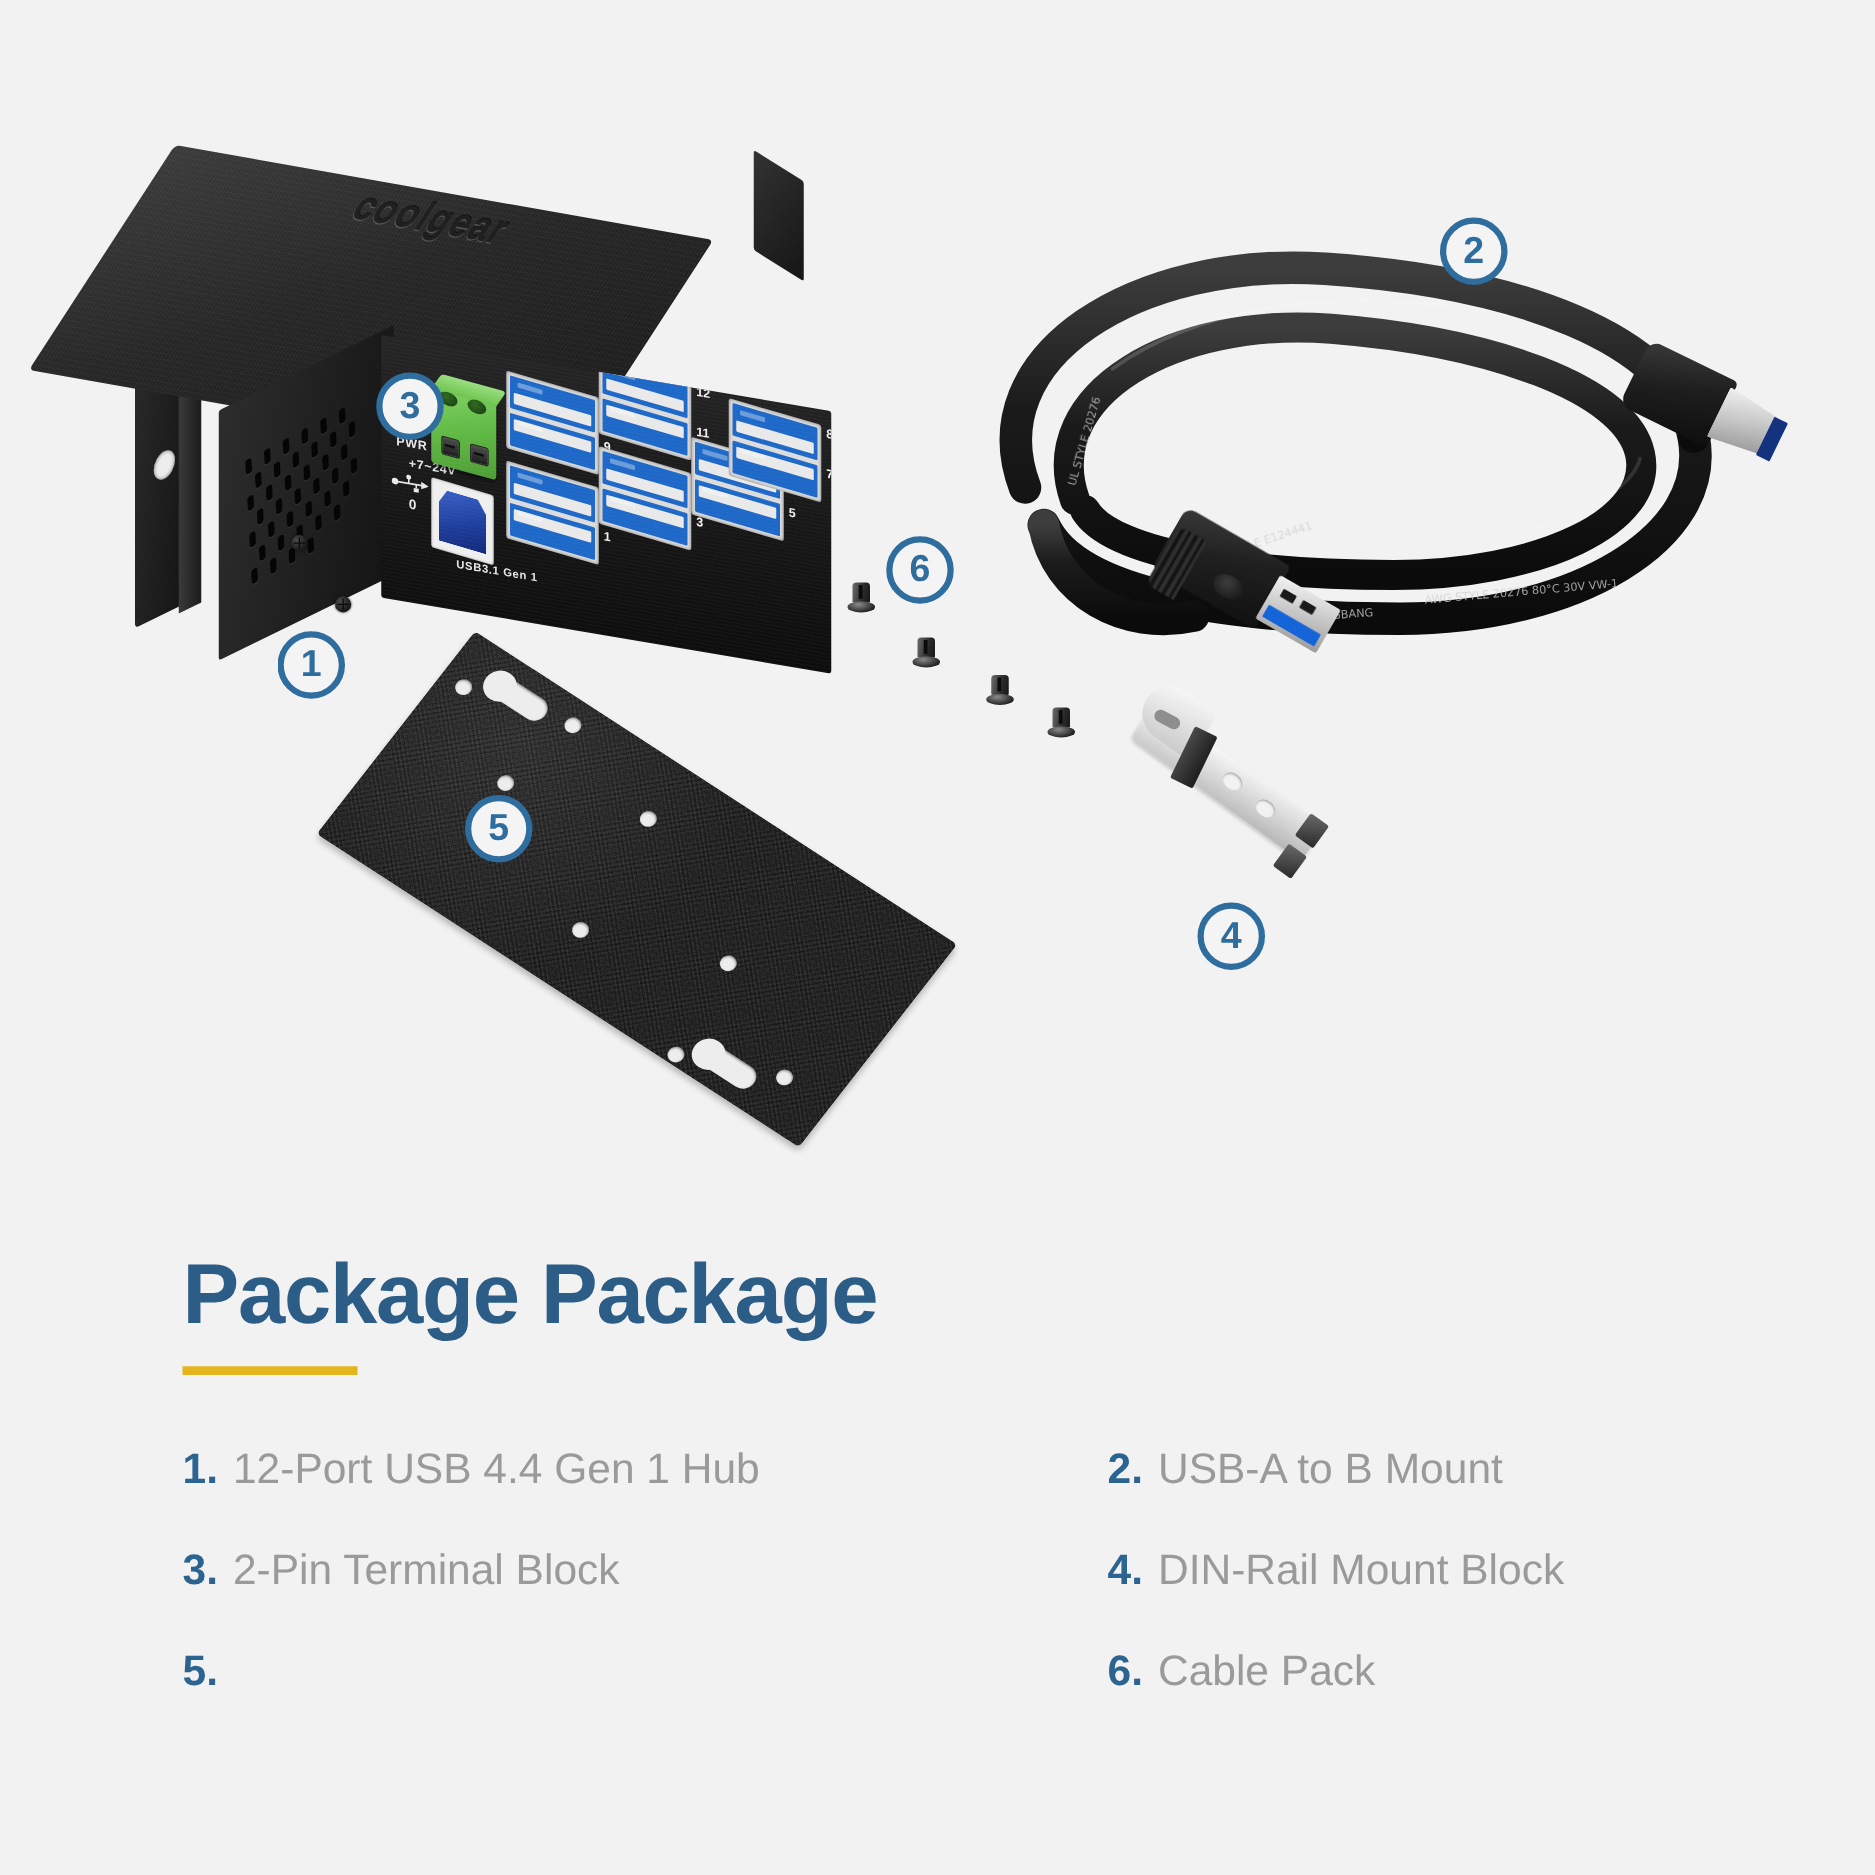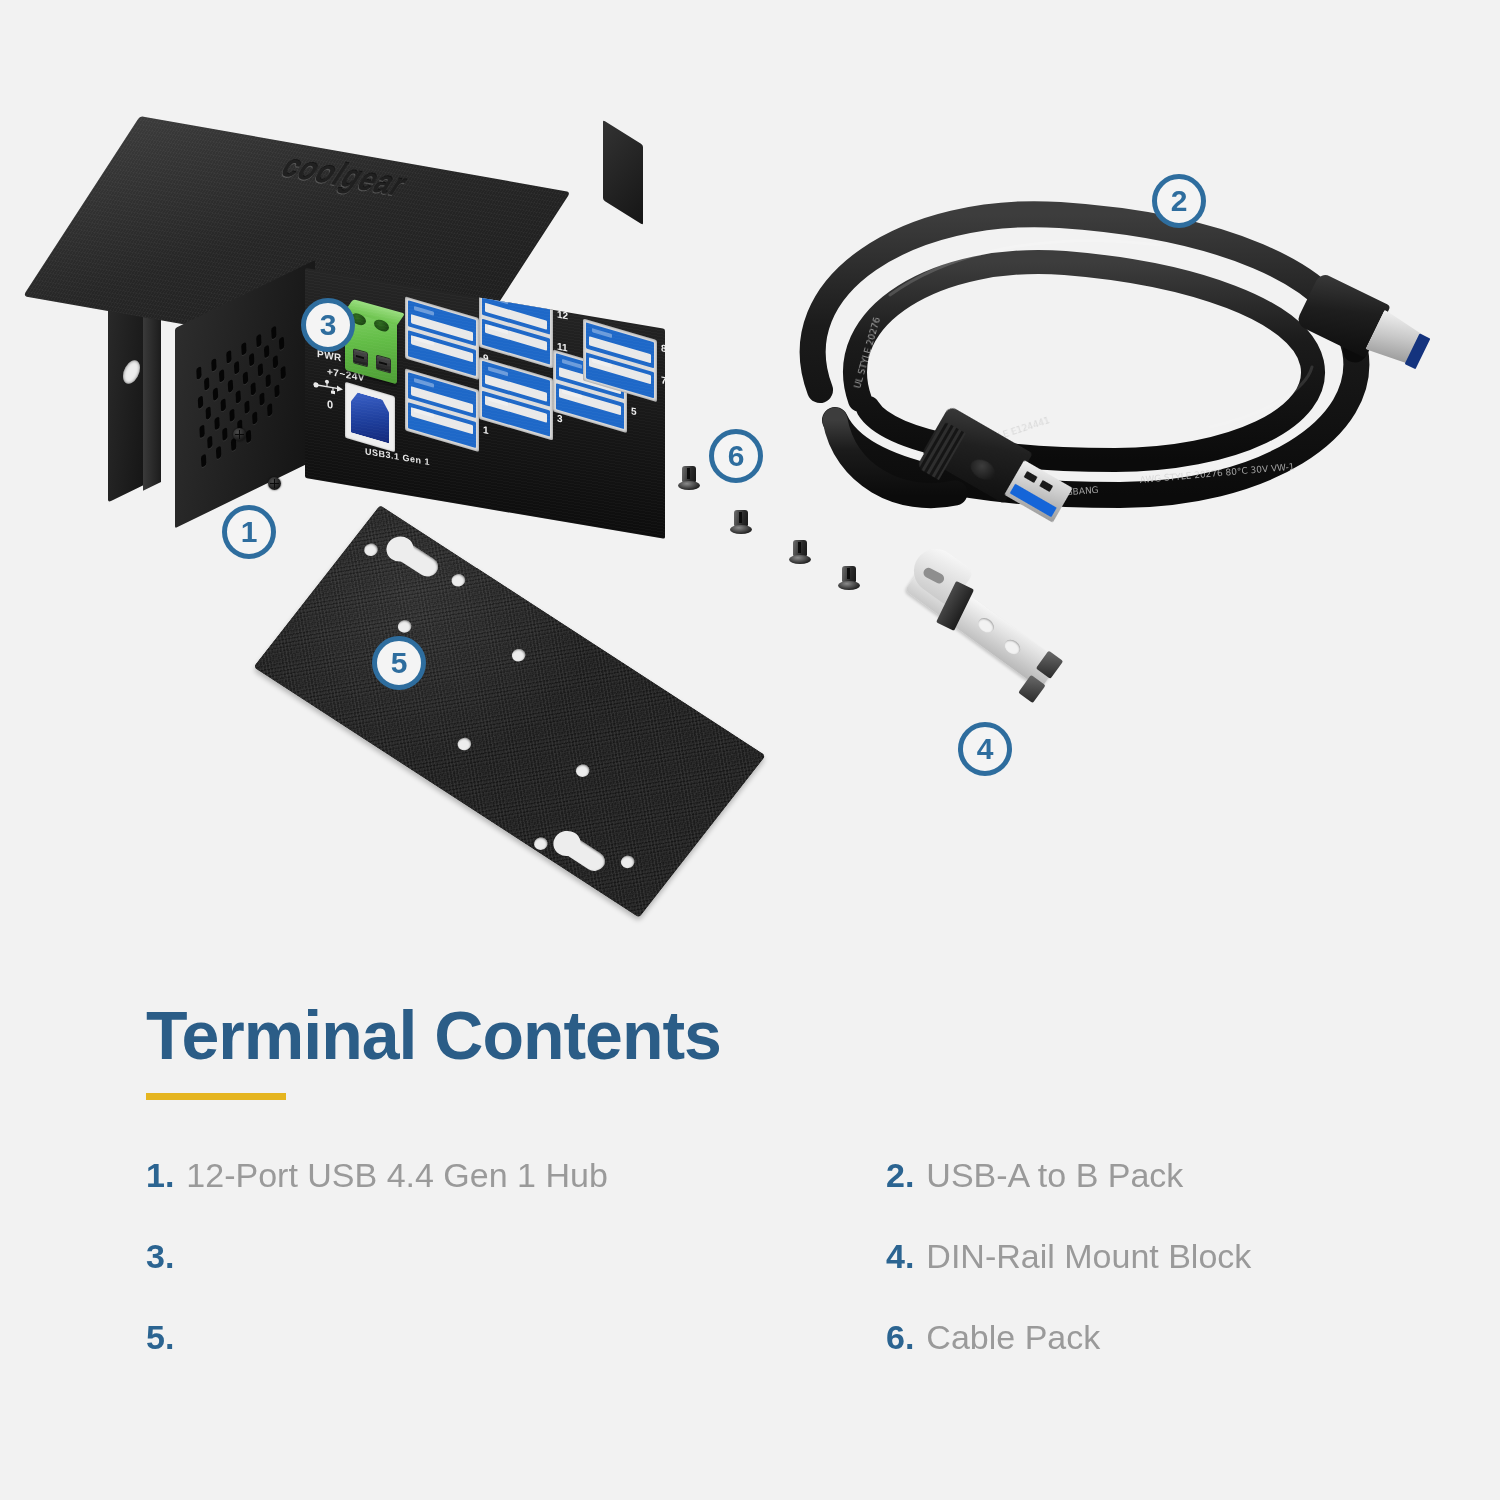--- a/index.html
+++ b/index.html
@@ -790,33 +790,34 @@
   </div>
 
   <div class="badge" style="left:222px; top:505px;">1</div>
   <div class="badge" style="left:1152px; top:174px;">2</div>
   <div class="badge" style="left:301px; top:298px;">3</div>
   <div class="badge" style="left:958px; top:722px;">4</div>
   <div class="badge" style="left:372px; top:636px;">5</div>
   <div class="badge" style="left:709px; top:429px;">6</div>
 
   <div id="contents">
-    <h1>Terminal Contents</h1>
+    <h1>Package Package</h1>
     <div class="rule"></div>
     <div class="grid" id="list-grid">
         <div class="item">
           <span class="num">1.</span>
           <span class="txt">12-Port USB 4.4 Gen 1 Hub</span>
         </div>
         <div class="item">
           <span class="num">2.</span>
-          <span class="txt">USB-A to B Pack</span>
+          <span class="txt">USB-A to B Mount</span>
         </div>
         <div class="item">
           <span class="num">3.</span>
+          <span class="txt">2-Pin Terminal Block</span>
         </div>
         <div class="item">
           <span class="num">4.</span>
           <span class="txt">DIN-Rail Mount Block</span>
         </div>
         <div class="item">
           <span class="num">5.</span>
         </div>
         <div class="item">
           <span class="num">6.</span>

